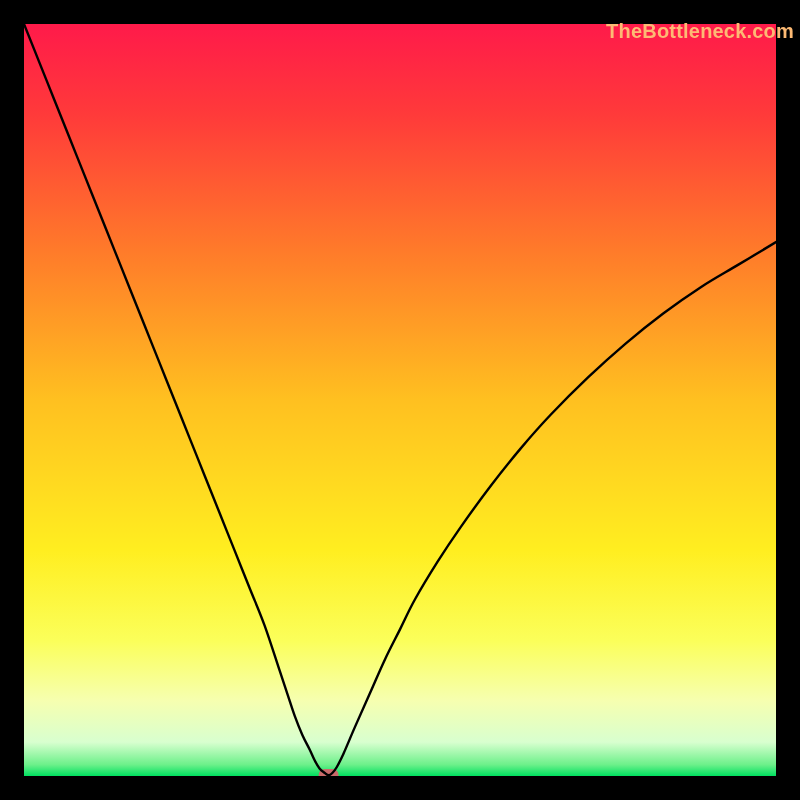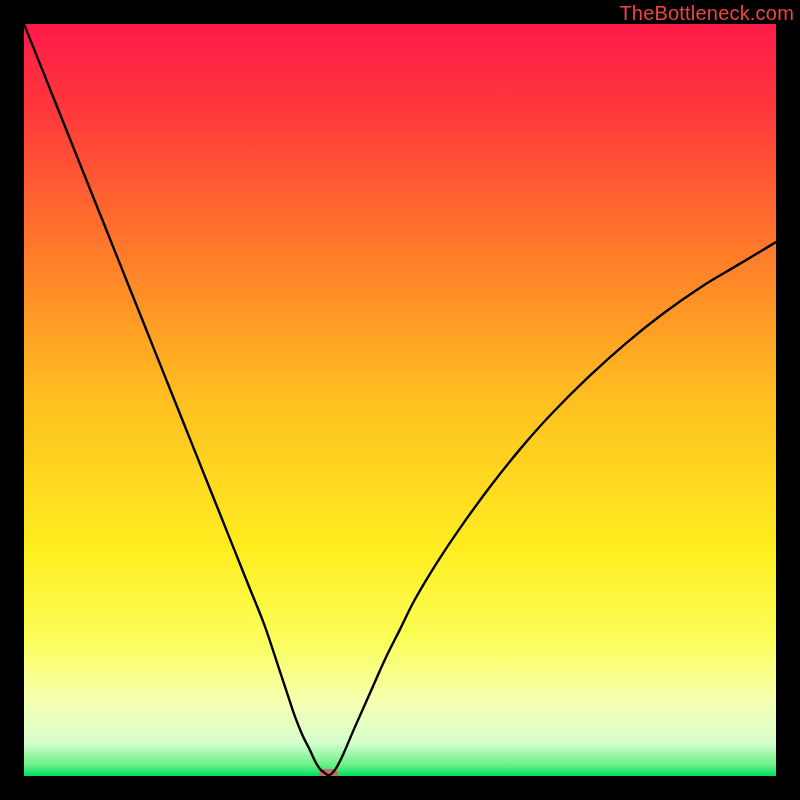--- a/index.html
+++ b/index.html
@@ -21,25 +21,25 @@
   }
   .plot {
     position: absolute;
     left: 0;
     top: 0;
     width: 752px;
     height: 752px;
   }
   .watermark {
     position: absolute;
-    top: 2px;
+    top: 20px;
     right: 6px;
-    color: #ef4444;
+    color: #fdba74;
     font-size: 20px;
-    font-weight: 400;
+    font-weight: 700;
     letter-spacing: 0.2px;
   }
   svg { display: block; }
 </style>
 </head>
 <body>
 
 <div class="frame">
   <svg class="plot" viewBox="0 0 752 752">
     <defs>

